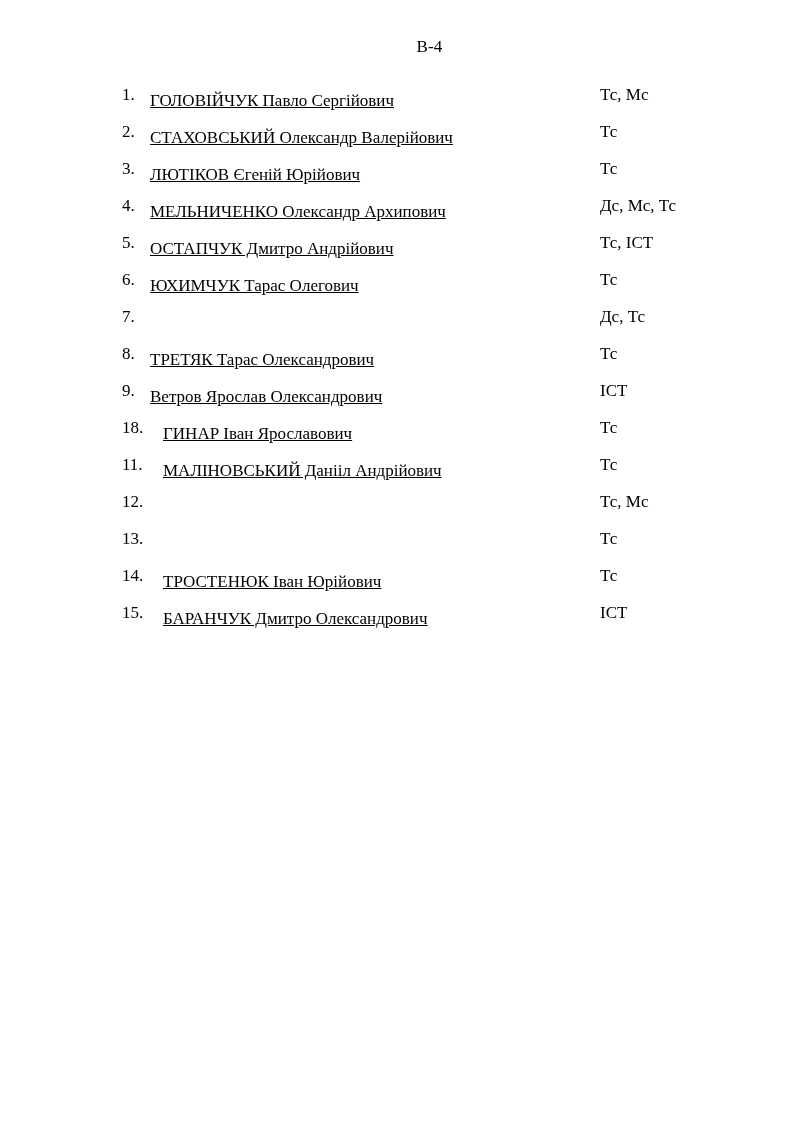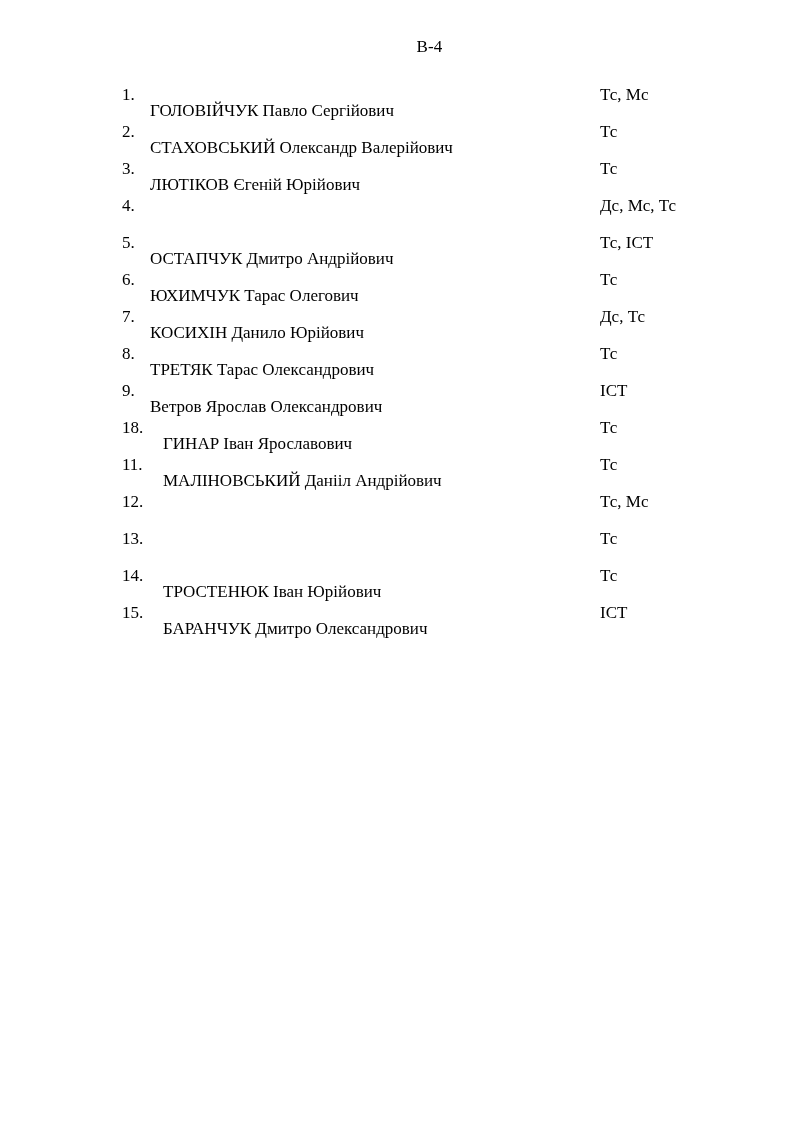--- a/index.html
+++ b/index.html
@@ -41,21 +41,22 @@
     white-space: nowrap;
   }
   .num {
     position: absolute;
     left: 0;
     top: 0;
   }
   .name {
     position: absolute;
     left: 28px;
-    top: 16px;
+    top: 6px;
+    text-decoration: underline;
   }
   .row.wide .name {
     left: 41px;
   }
   .codes {
     position: absolute;
     left: 478px;
     top: 0;
     text-align: right;
   }
@@ -77,35 +78,35 @@
         <span class="name">СТАХОВСЬКИЙ Олександр Валерійович</span>
         <span class="codes">Тс</span>
       </div>
       <div class="row">
         <span class="num">3.</span>
         <span class="name">ЛЮТІКОВ Єгеній Юрійович</span>
         <span class="codes">Тс</span>
       </div>
       <div class="row">
         <span class="num">4.</span>
+        <span class="name">МЕЛЬНИЧЕНКО Олександр Архипович</span>
         <span class="codes">Дс, Мс, Тс</span>
       </div>
       <div class="row">
         <span class="num">5.</span>
         <span class="name">ОСТАПЧУК Дмитро Андрійович</span>
         <span class="codes">Тс, ІСТ</span>
       </div>
       <div class="row">
         <span class="num">6.</span>
         <span class="name">ЮХИМЧУК Тарас Олегович</span>
         <span class="codes">Тс</span>
       </div>
       <div class="row">
         <span class="num">7.</span>
-        <span class="name">КОСИХІН Данило Юрійович</span>
         <span class="codes">Дс, Тс</span>
       </div>
       <div class="row">
         <span class="num">8.</span>
         <span class="name">ТРЕТЯК Тарас Олександрович</span>
         <span class="codes">Тс</span>
       </div>
       <div class="row">
         <span class="num">9.</span>
         <span class="name">Ветров Ярослав Олександрович</span>

